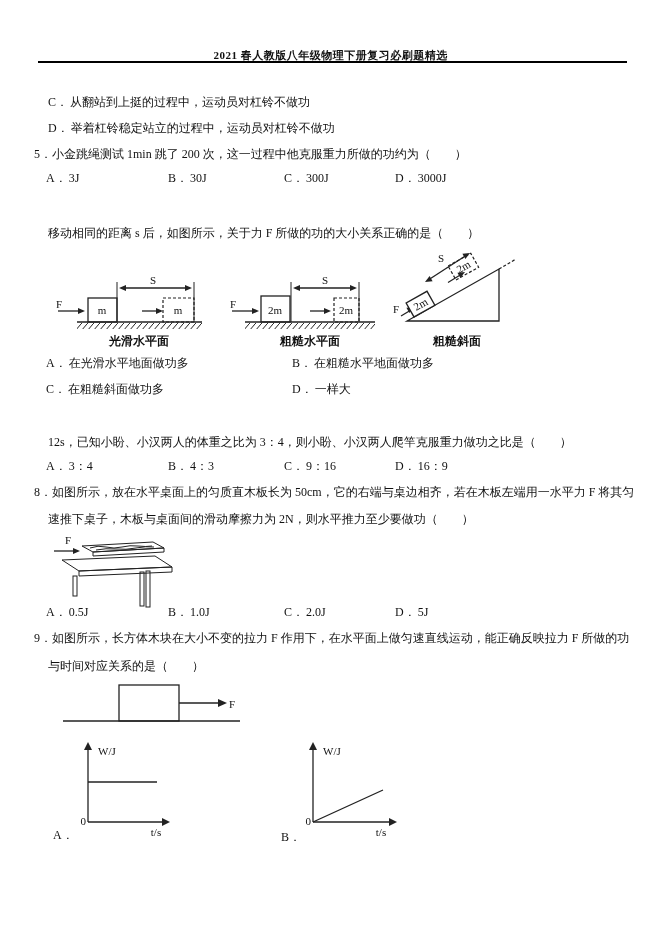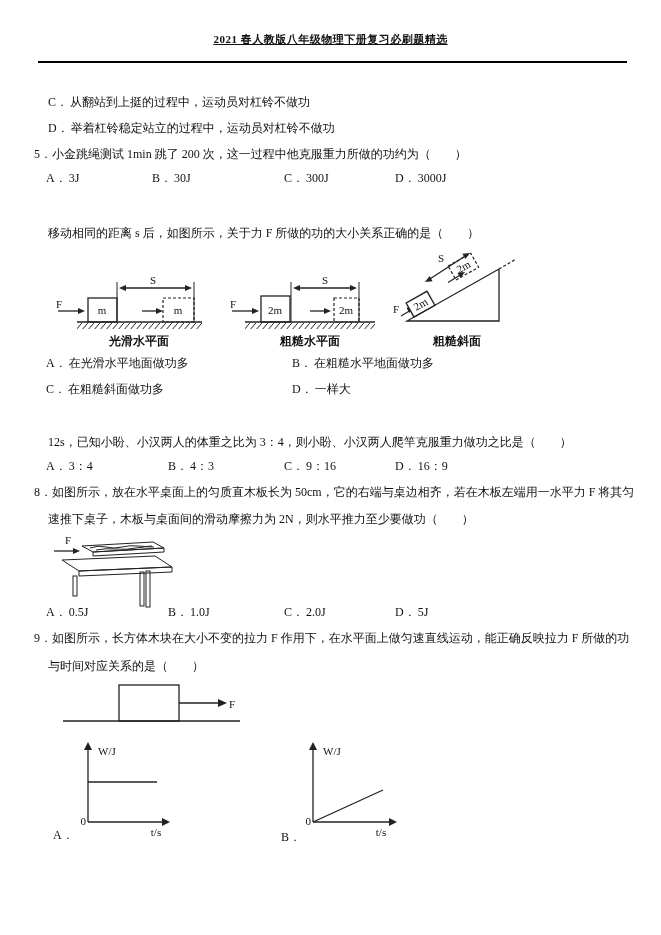--- a/index.html
+++ b/index.html
@@ -1,19 +1,19 @@
 <!DOCTYPE html>
 <html><head>
 <meta charset="utf-8">
 <style>
   html,body{margin:0;padding:0;background:#ffffff;}
   .page{position:relative;width:661px;height:935px;background:#fff;overflow:hidden;
         font-family:"Liberation Serif","DejaVu Serif",serif;color:#111;}
-  .hdr{position:absolute;top:32px;left:0;width:100%;text-align:center;
-       font-size:11px;font-weight:bold;letter-spacing:.5px;text-decoration:underline;}
+  .hdr{position:absolute;top:48px;left:0;width:100%;text-align:center;
+       font-size:11px;font-weight:bold;letter-spacing:.5px;}
   .rule{position:absolute;top:61px;left:38px;width:589px;height:2px;background:#000;}
   .ln{position:absolute;white-space:nowrap;font-size:12px;line-height:15px;}
   .ln .lab{margin-right:2px;}
   svg{position:absolute;overflow:visible;}
   svg text{font-family:"Liberation Serif","DejaVu Serif",serif;font-size:11px;fill:#111;}
   svg text.cap{font-size:12px;font-weight:bold;}
   .sline{stroke:#222;stroke-width:1.3;fill:none;}
   .thin{stroke:#222;stroke-width:1;fill:none;}
   .blk{fill:#fff;stroke:#222;stroke-width:1.3;}
   .ghost{fill:none;stroke:#222;stroke-width:1.2;stroke-dasharray:3,2;}
@@ -25,21 +25,21 @@
 <div class="page">
 
   <div class="hdr">2021 春人教版八年级物理下册复习必刷题精选</div>
   <div class="rule"></div>
 
   <div class="ln" style="left:48px;top:121px"><span class="lab">D．</span><span>举着杠铃稳定站立的过程中，运动员对杠铃不做功</span></div>
   <div class="ln" style="left:48px;top:95px"><span class="lab">C．</span><span>从翻站到上挺的过程中，运动员对杠铃不做功</span></div>
 
   <div class="ln" style="left:34px;top:147px">5．小金跳绳测试 1min 跳了 200 次，这一过程中他克服重力所做的功约为（　　）</div>
   <div class="ln" style="left:46px;top:171px"><span class="lab">A．</span><span>3J</span></div>
-  <div class="ln" style="left:152px;top:171px"><span class="lab">B．</span><span>30J</span></div>
+  <div class="ln" style="left:168px;top:171px"><span class="lab">B．</span><span>30J</span></div>
   <div class="ln" style="left:284px;top:171px"><span class="lab">C．</span><span>300J</span></div>
   <div class="ln" style="left:395px;top:171px"><span class="lab">D．</span><span>3000J</span></div>
 
   <div class="ln" style="left:48px;top:226px">移动相同的距离 s 后，如图所示，关于力 F 所做的功的大小关系正确的是（　　）</div>
 
   <svg style="left:45px;top:240px" width="470" height="112">
     <defs>
       <pattern id="hatch6" width="6" height="7" patternUnits="userSpaceOnUse">
         <line x1="0" y1="7" x2="6" y2="0" stroke="#222" stroke-width="1"></line>
       </pattern>

